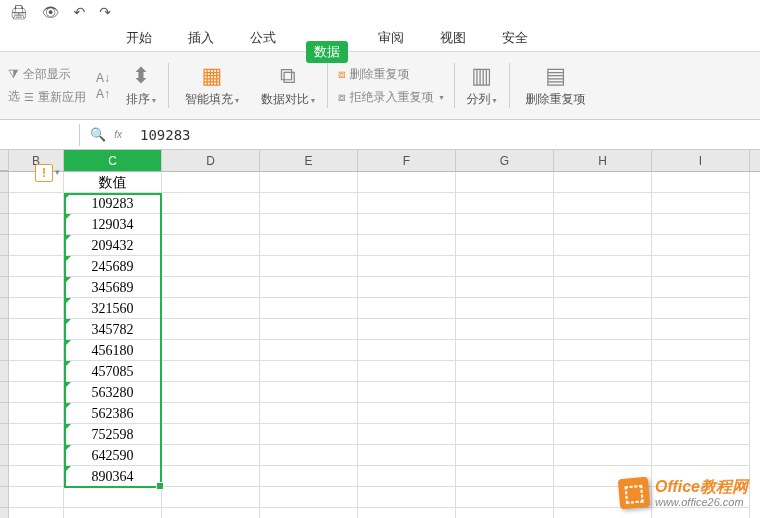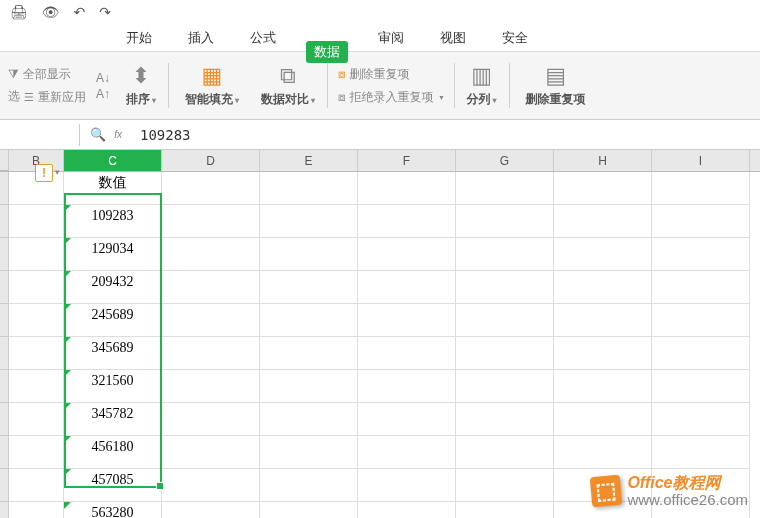--- a/index.html
+++ b/index.html
@@ -12,58 +12,58 @@
     
     .tabs { height: 28px; display: flex; align-items: center; padding-left: 120px; gap: 24px; border-bottom: 1px solid #ddd; }
     .tab { color: #333; font-size: 13px; cursor: pointer; padding: 4px 6px; }
     .tab.active { background: #23b14d; color: #fff; border-radius: 3px; padding: 2px 8px; margin-top: 28px; }
     
     
     .ribbon { height: 68px; display: flex; align-items: center; padding: 4px 8px; border-bottom: 1px solid #ccc; background: #f5f5f5; gap: 10px; }
     .ribbon-group { display: flex; flex-direction: column; align-items: center; justify-content: center; padding: 0 6px; color: #888; }
     .ribbon-group.sep { border-right: 1px solid #d0d0d0; padding-right: 12px; }
     .ribbon-group .big-icon { font-size: 22px; color: #888; margin-bottom: 2px; }
-    .ribbon-group .label { font-size: 12px; color: #555; white-space: nowrap; font-weight: bold; }
+    .ribbon-group .label { font-size: 12px; color: #555; white-space: nowrap; }
     .ribbon-small-col { display: flex; flex-direction: column; gap: 6px; }
     .ribbon-small-row { display: flex; align-items: center; gap: 4px; color: #888; font-size: 12px; white-space: nowrap; }
     .sort-icons { display: flex; flex-direction: column; gap: 2px; font-size: 12px; color: #888; }
     
     
     .formula-bar { height: 30px; display: flex; align-items: center; border-bottom: 1px solid #ccc; }
     .name-box { width: 80px; height: 22px; border-right: 1px solid #ccc; padding: 2px 6px; color: #555; }
     .fb-icons { display: flex; align-items: center; gap: 8px; padding: 0 10px; color: #888; font-size: 13px; }
     .fx { font-style: italic; font-family: Liberation Sans, sans-serif; font-size: 10px; }
     .formula-input { flex: 1; padding: 2px 8px; font-size: 14px; font-family: Consolas, monospace; color: #333; }
     
     
     .grid { position: relative; }
     .col-headers { display: flex; height: 22px; background: #e8e8e8; border-bottom: 1px solid #bbb; }
     .col-header { border-right: 1px solid #ccc; text-align: center; line-height: 22px; color: #555; font-size: 12px; }
     .col-header.selected { background: #23b14d; color: #fff; }
-    .row { display: flex; height: 33px; border-radius: 10px; }
+    .row { display: flex; height: 21px; border-radius: 10px; }
     .row-header { width: 10px; background: #e8e8e8; border-right: 1px solid #ccc; border-bottom: 1px solid #ccc; }
     .cell { border-right: 1px solid #ddd; border-bottom: 1px solid #ddd; text-align: center; line-height: 21px; font-size: 14px; font-family: "SimSun", serif; color: #000; overflow: hidden; }
     .cell.header-cell { font-size: 14px; }
     
     .selection { position: absolute; border: 2px solid #23b14d; pointer-events: none; }
     .selection::after { content: ""; position: absolute; right: -4px; bottom: -4px; width: 6px; height: 6px; background: #23b14d; border: 1px solid #fff; }
     
     .cell.marked::before { content: ""; position: absolute; width: 0; height: 0; border-top: 7px solid #23b14d; border-right: 7px solid transparent; margin-left: -48px; }
     .cell.marked { position: relative; }
     .cell.marked .tri { position: absolute; left: 0; top: 0; width: 0; height: 0; border-top: 7px solid #23b14d; border-right: 7px solid transparent; }
     
     .smart-tag { position: absolute; left: 35px; top: 164px; width: 18px; height: 18px; border: 1px solid #e0a030; background: #fff; display: flex; align-items: center; justify-content: center; color: #e0a030; font-weight: bold; font-size: 12px; border-radius: 2px; }
     .smart-tag-arrow { position: absolute; left: 55px; top: 167px; color: #888; font-size: 9px; }
     
     
     .watermark { position: absolute; right: 12px; bottom: 10px; display: flex; align-items: center; gap: 6px; }
     .wm-icon { width: 30px; height: 30px; background: #f28c28; border-radius: 4px; color: #fff; display: flex; align-items: center; justify-content: center; font-size: 22px; font-weight: bold; transform: rotate(-5deg); box-shadow: 2px 2px 4px rgba(0,0,0,0.3); }
     .wm-text { display: flex; flex-direction: column; line-height: 1.1; }
     .wm-title { color: #f28c28; font-size: 16px; font-weight: bold; font-style: italic; }
-    .wm-url { color: #888; font-size: 15px; }
+    .wm-url { color: #888; font-size: 11px; font-style: italic; }
     
     
     .cw-rh { width: 9px; }
     .cw-B { width: 55px; }
     .cw-C { width: 98px; }
     .cw-D { width: 98px; }
     .cw-E { width: 98px; }
     .cw-F { width: 98px; }
     .cw-G { width: 98px; }
     .cw-H { width: 98px; }

